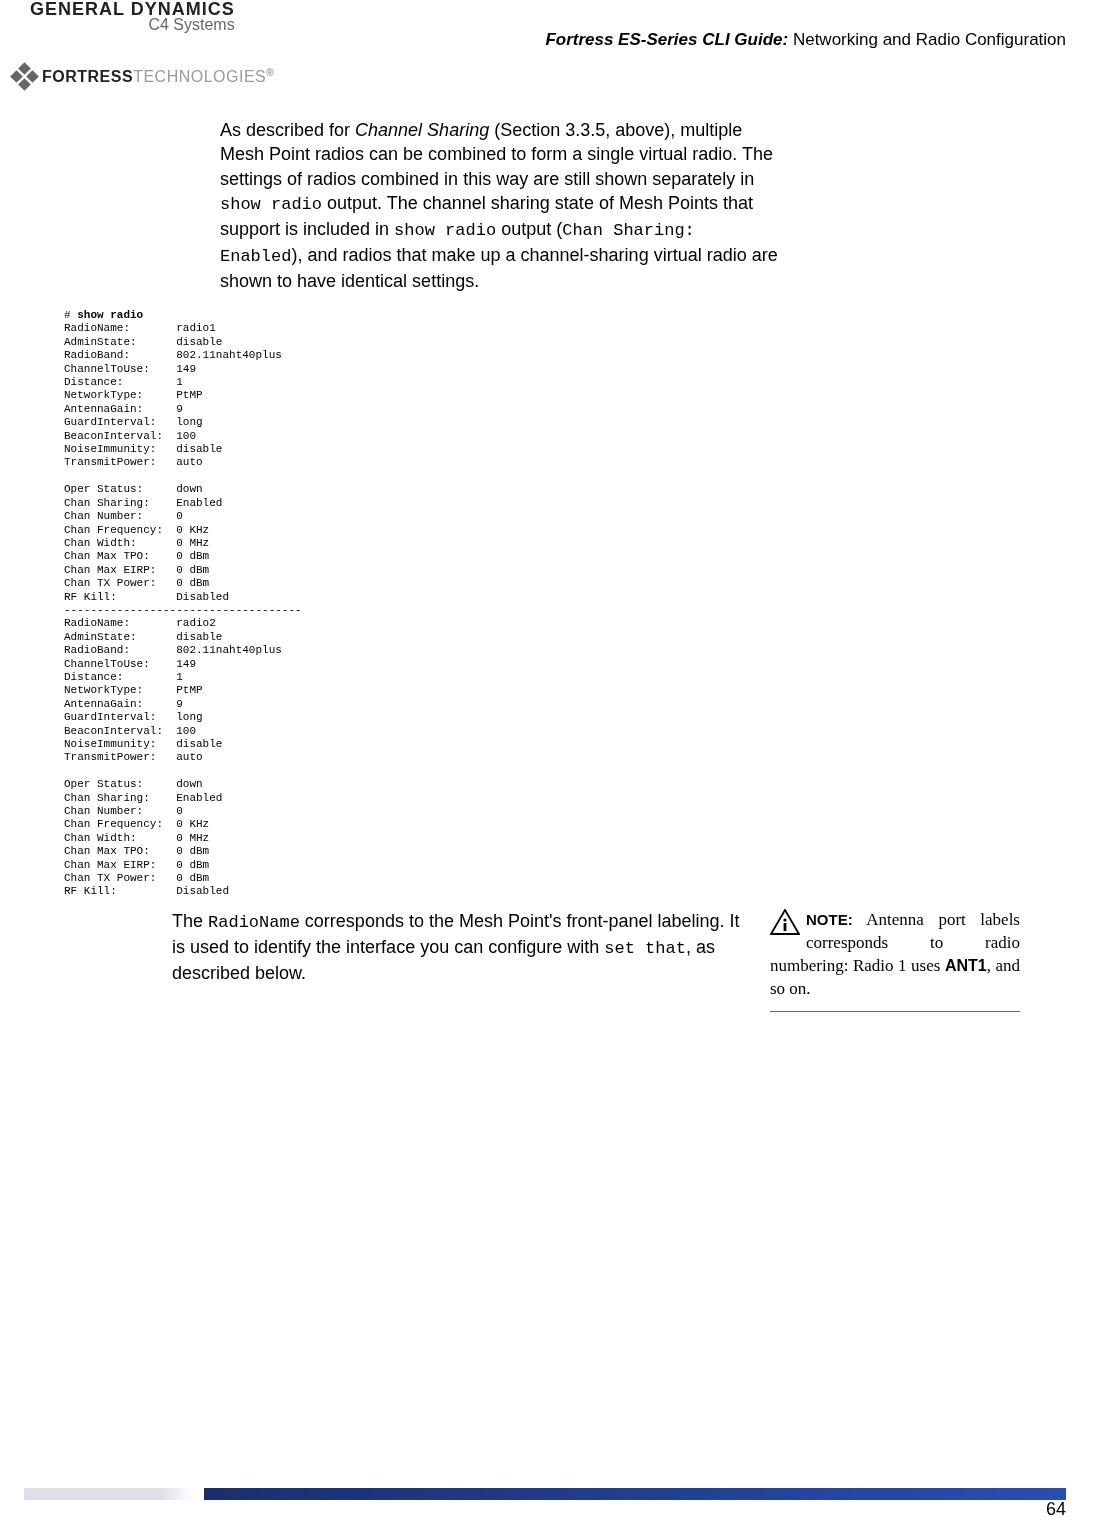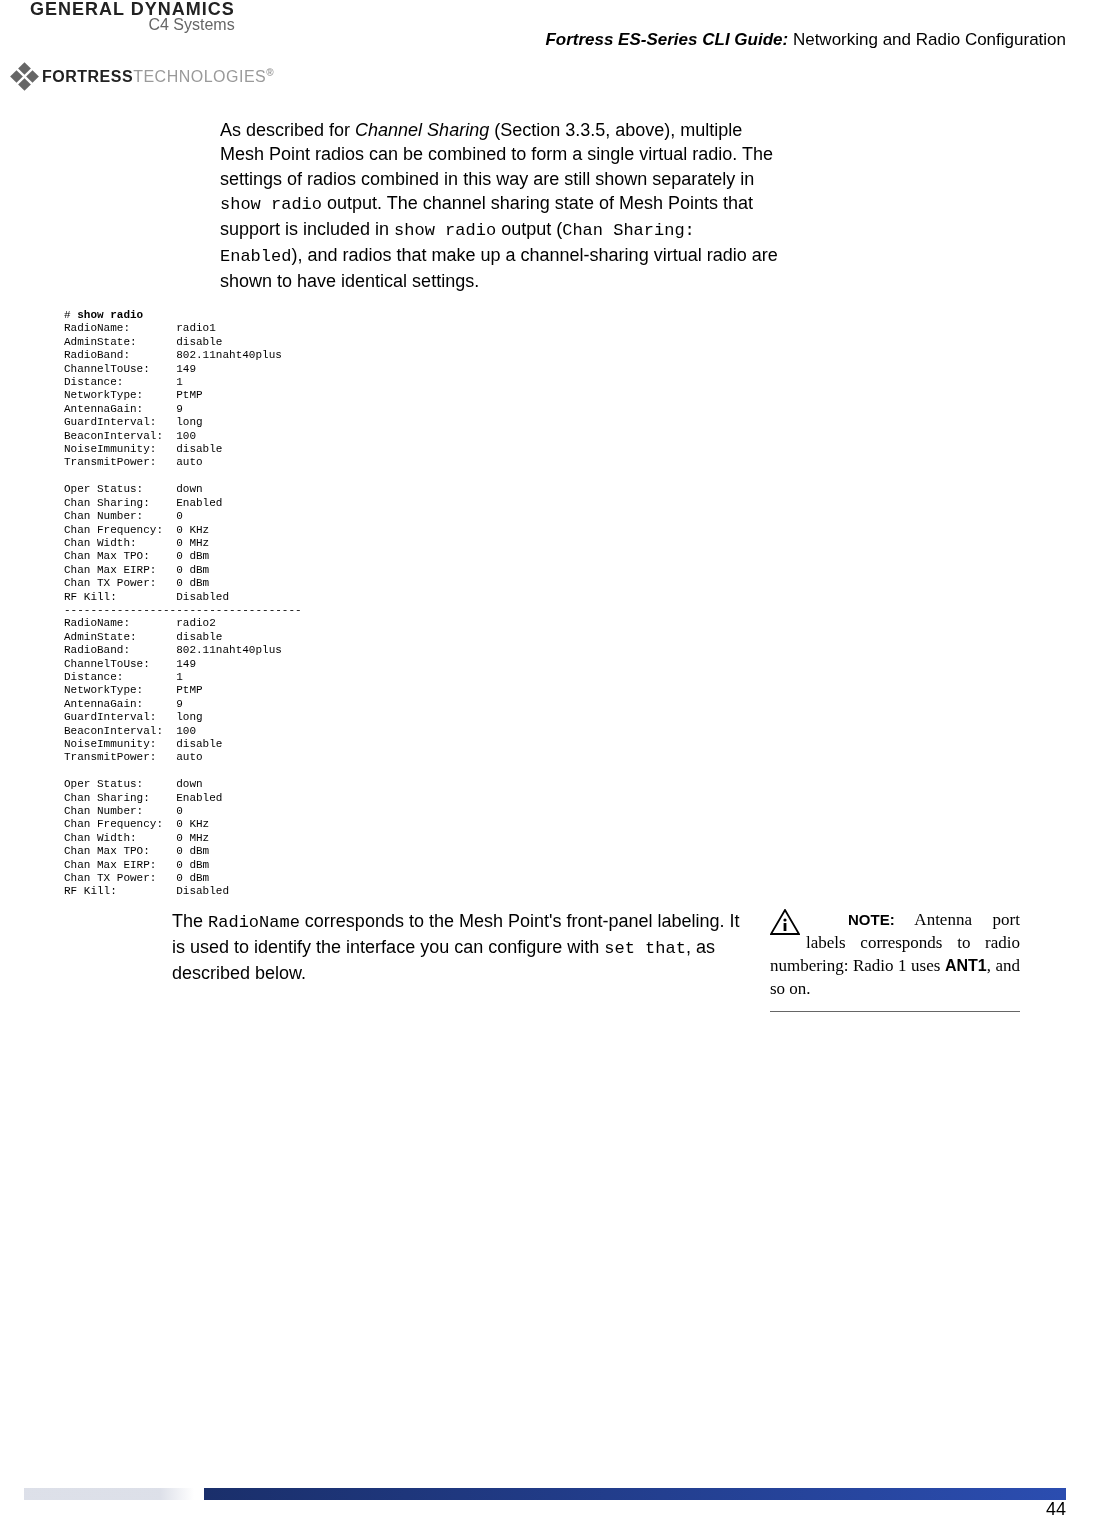--- a/index.html
+++ b/index.html
@@ -65,21 +65,21 @@
       font-family: Georgia, 'Times New Roman', serif;
       font-size: 17px;
       line-height: 1.35;
       text-align: justify;
       color: #000;
     }
     .note-icon {
       width: 30px; height: 26px; flex-shrink: 0; margin-right: 6px; position: relative;
     }
     .note-icon svg { width: 30px; height: 26px; }
-    .note-label { font-weight: bold; font-family: Arial, sans-serif; font-size: 15px; margin-left: 42px; }
+    .note-label { font-weight: bold; font-family: Arial, sans-serif; font-size: 15px; }
     .note-box .ant1 { font-weight: bold; font-family: Liberation Sans, sans-serif; font-size: 16px; }
     .note-rule { border: none; border-top: 1px solid #666; margin-top: 10px; }
 
     .footer-bar {
       position: absolute;
       left: 24px; right: 30px; bottom: 26px;
       height: 12px;
       display: flex;
     }
     .footer-bar .seg1 { width: 170px; background: linear-gradient(to right, #1a2f6b 0%, #1a2f6b 80%, transparent 100%); opacity: 0.15; }
@@ -182,13 +182,13 @@
     </div>
     <hr class="note-rule">
   </div>
 </div>
 
 <div class="footer-bar">
   <div class="seg1"></div>
   <div class="gap"></div>
   <div class="seg2"></div>
 </div>
-<div class="page-num">44</div>
+<div class="page-num">64</div>
 
 </body></html>

